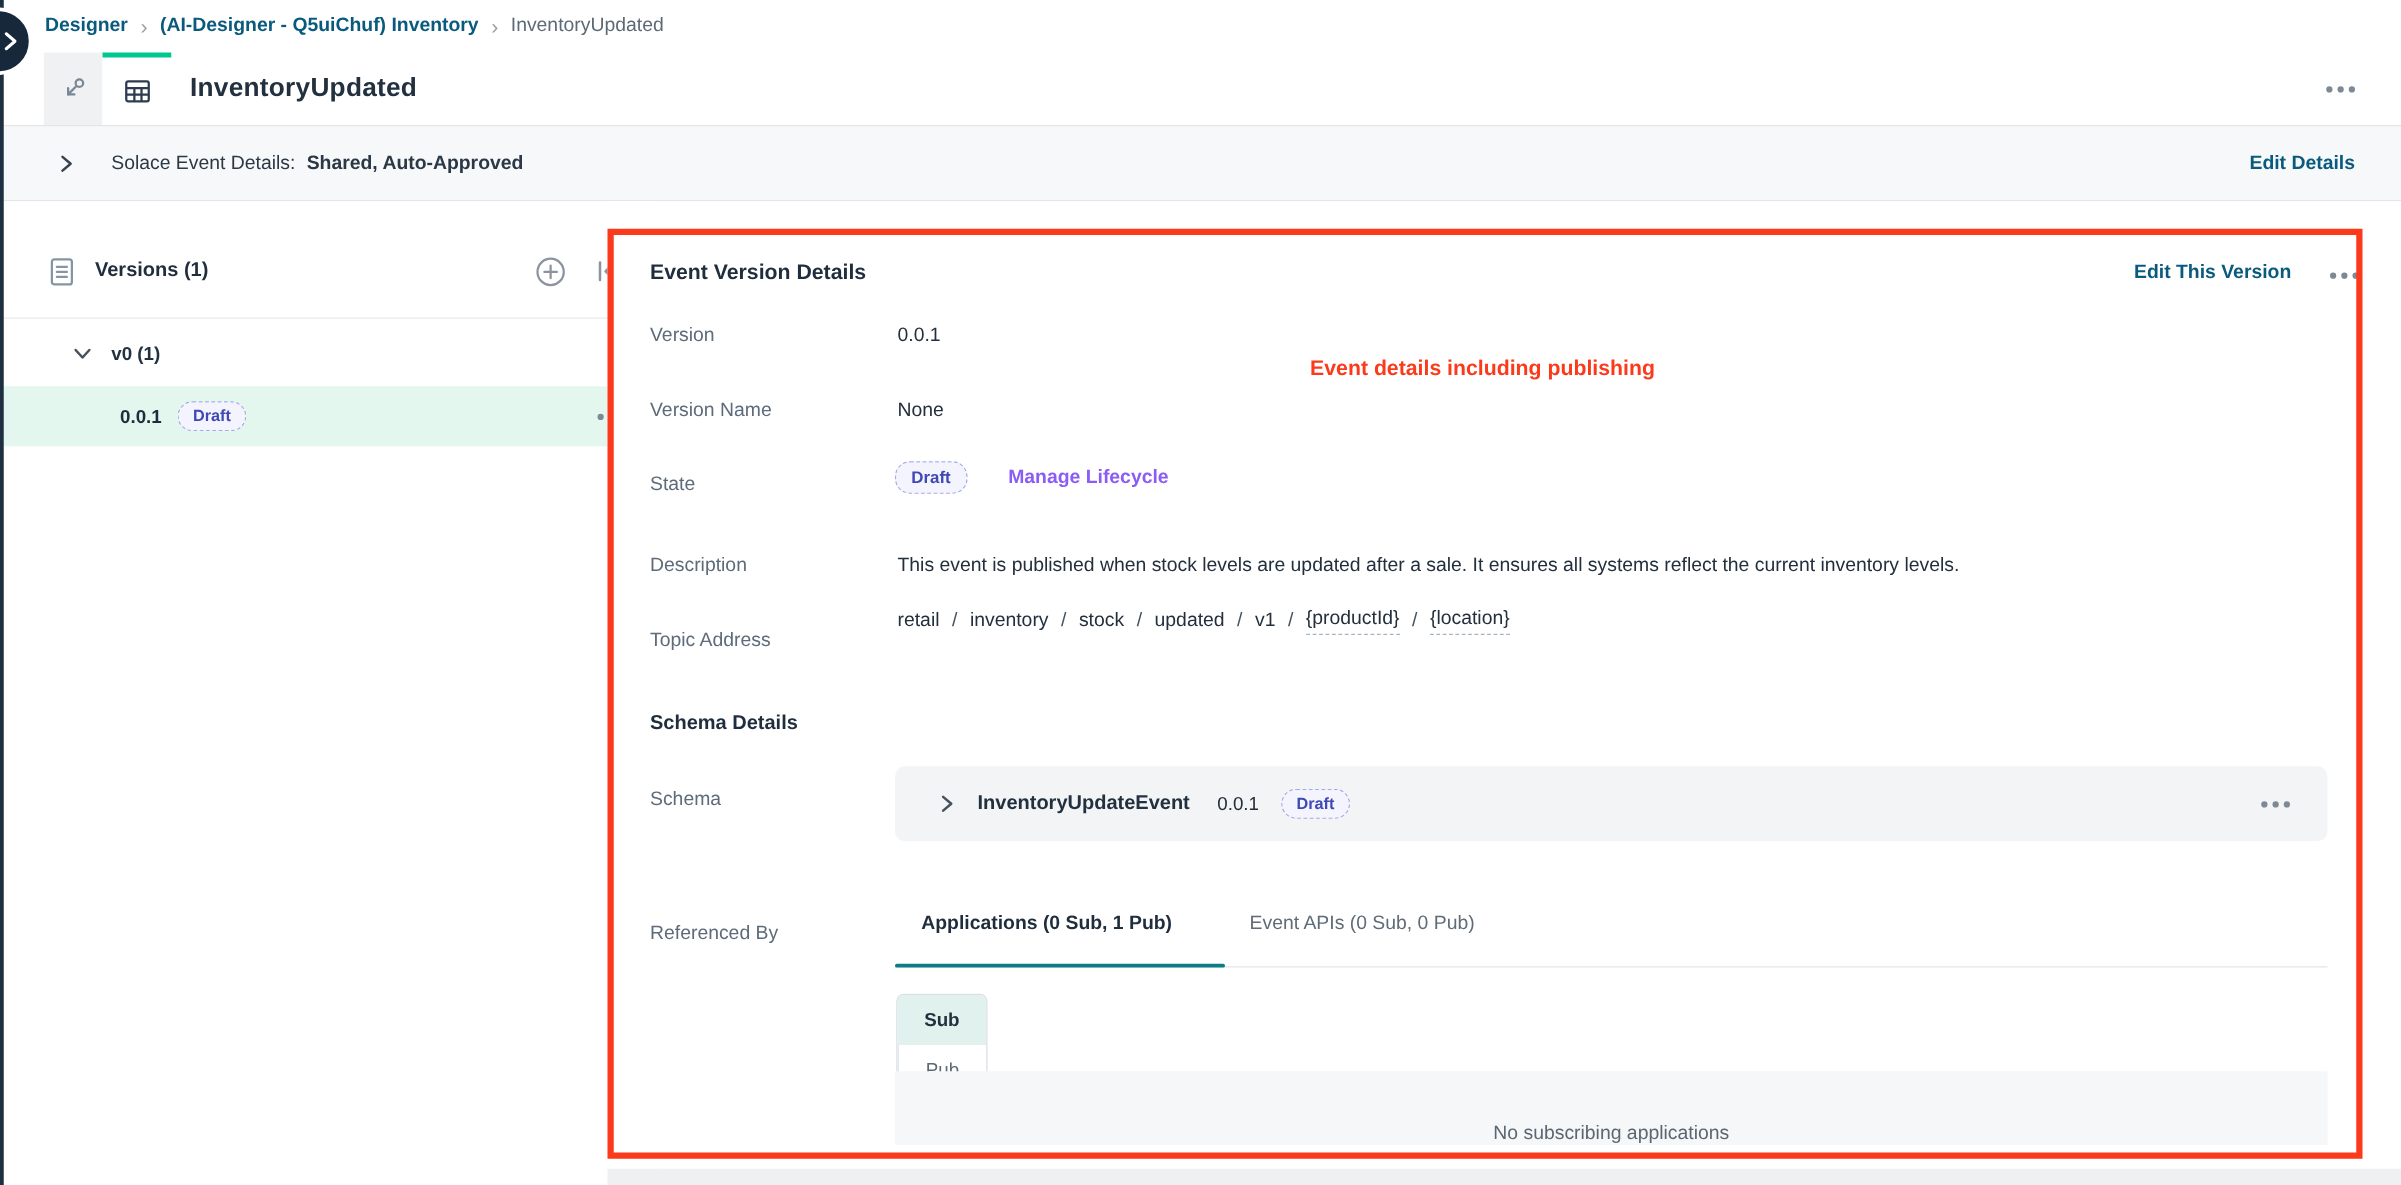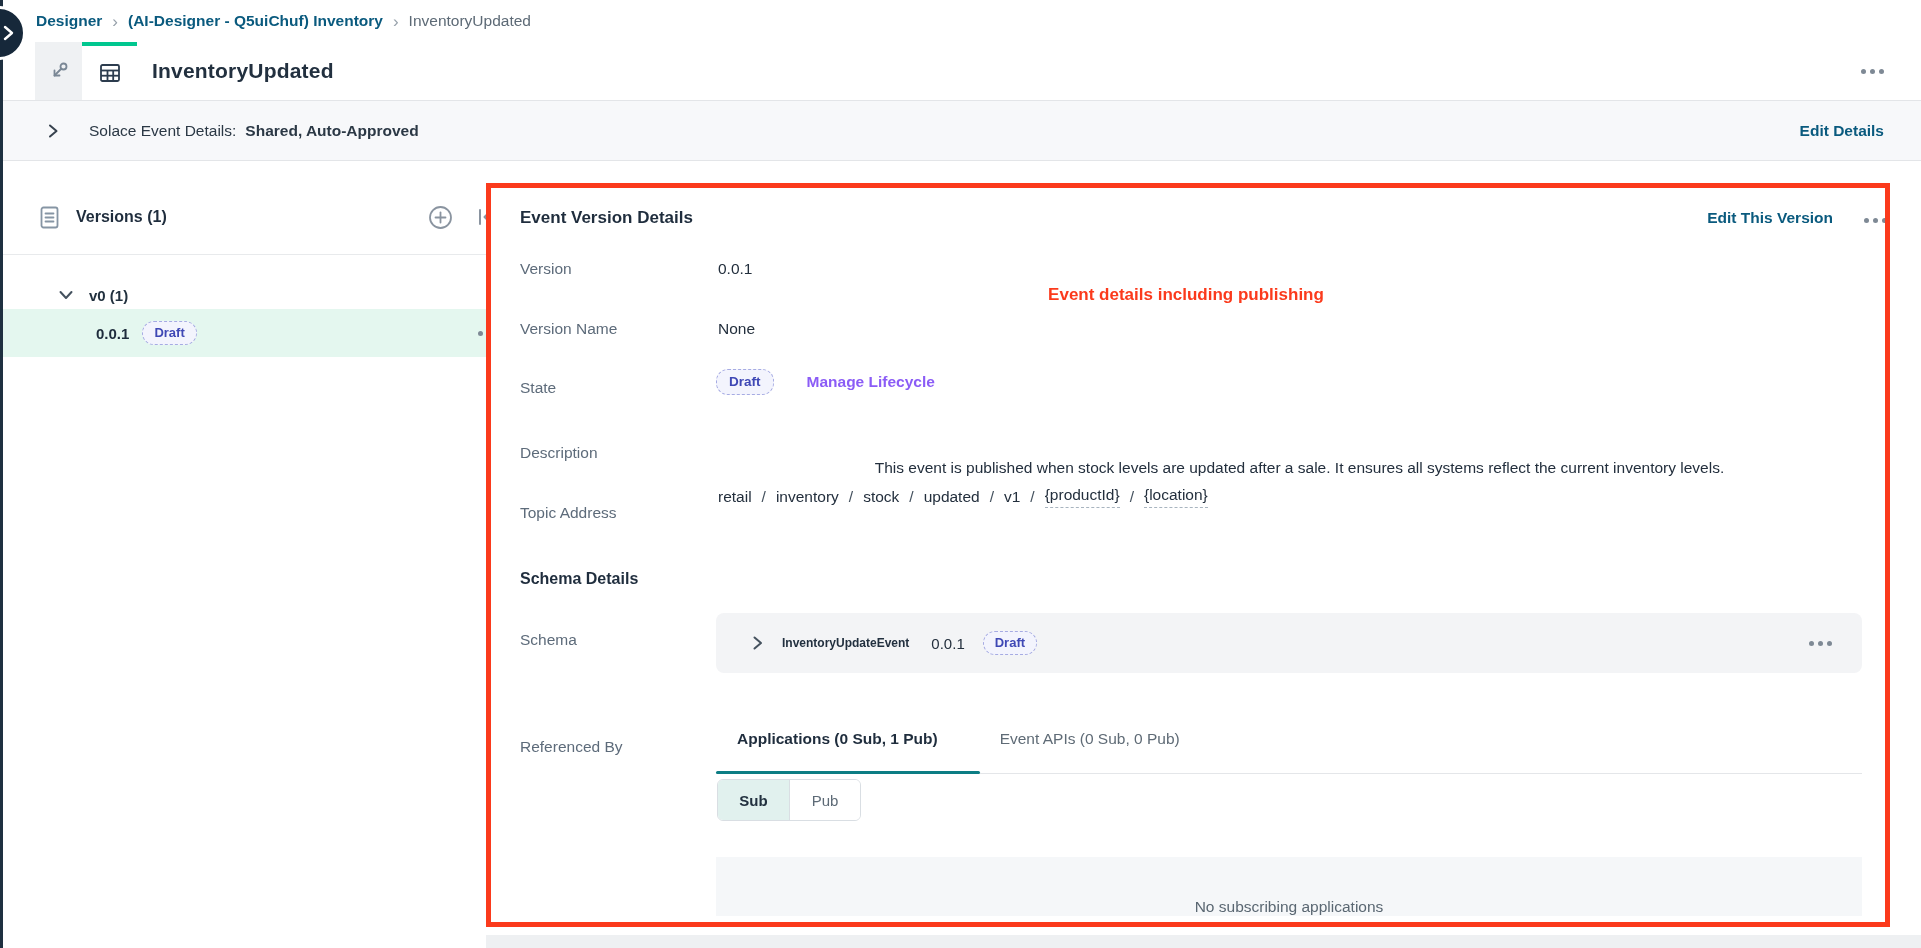--- a/index.html
+++ b/index.html
@@ -43,21 +43,21 @@
 
   
   .sidebar { position:absolute; left:3px; top:161px; width:523px; height:787px; background:#fff;
     border-right:1px solid #e4e6e9; }
   .sb-header { position:absolute; left:0; top:40px; width:100%; height:32px; display:flex; align-items:center;
     padding:0 26px 0 37px; }
   .sb-title { font-size:16px; font-weight:700; color:#1f2d3d; margin-left:17px; flex:1; }
   .sb-icons { display:flex; align-items:center; gap:22px; }
   .sb-icons .icon-btn { cursor:pointer; display:flex; }
   .sb-divider { position:absolute; left:0; top:93px; width:100%; height:1px; background:#e8eaec; }
-  .sb-group { position:absolute; left:55px; top:116px; height:36px; display:flex; align-items:center; }
+  .sb-group { position:absolute; left:55px; top:104px; height:36px; display:flex; align-items:center; }
   .sb-group-label { margin-left:15px; font-size:15px; font-weight:700; color:#22313f; }
   .sb-version { position:absolute; left:0; top:148px; width:100%; height:48px; background:#e4f7ef;
     display:flex; align-items:center; padding:0 24px 0 93px; cursor:pointer; }
   .sb-version-num { font-size:15px; font-weight:700; color:#1e2c3c; }
   .sb-version .badge { margin-left:13px; }
   .sb-version .dots { margin-left:auto; }
 
   
   .badge { display:inline-block; font-size:13px; font-weight:700; color:#3f48b5; background:#f3f4fd;
     border:1px dashed #a6abe3; border-radius:12px; padding:2px 11px; line-height:18px; white-space:nowrap; }
@@ -78,34 +78,34 @@
   .topic .seg { color:#232f3d; }
   .topic .sep { color:#44515e; margin:0 10px; }
   .topic .var { border-bottom:1px dashed #a8b4bf; padding-bottom:3px; }
 
   .annotation-text { position:absolute; left:480px; top:121px; width:440px; text-align:center;
     font-size:17px; font-weight:700; color:#fb3a1c; line-height:26px; }
 
   .schema-heading { position:absolute; left:34px; top:409px; font-size:16px; font-weight:700; color:#1f2d3d; }
   .schema-card { position:absolute; left:230px; top:452px; width:1146px; height:60px; background:#f3f4f6;
     border-radius:8px; display:flex; align-items:center; padding:0 30px 0 34px; cursor:pointer; }
-  .schema-name { margin-left:17px; font-size:12px; font-weight:700; color:#22303f; }
+  .schema-name { margin-left:17px; font-size:16px; font-weight:700; color:#22303f; }
   .schema-version { margin-left:22px; font-size:15px; color:#232f3d; }
   .schema-card .badge { margin-left:18px; }
   .schema-card .dots { margin-left:auto; }
 
   .ref-tabs { position:absolute; left:230px; top:569px; display:flex; }
   .ref-tab { font-size:15.5px; cursor:pointer; padding:0 21px; height:42px; display:flex; align-items:flex-start; }
   .ref-tab.active { font-weight:700; color:#1f2d3d; }
   .ref-tab.inactive { color:#5f6b76; margin-left:20px; }
   .tabs-baseline { position:absolute; left:230px; top:612px; width:1146px; height:1px; background:#e4e6e9; }
   .tabs-activebar { position:absolute; left:230px; top:610px; width:264px; height:3px; background:#0c7d84; border-radius:2px; }
 
-  .segmented { position:absolute; left:231px; top:618px; display:flex; border:1px solid #d9dee3;
-    border-radius:6px; overflow:hidden; background:#fff; }
+  .segmented { position:absolute; left:231px; top:634px; display:flex; border:1px solid #d9dee3;
+    border-radius:6px; overflow:hidden; background:#fff;flex-direction:column; }
   .seg-btn { width:71px; height:40px; display:flex; align-items:center; justify-content:center;
     font-size:15px; cursor:pointer; }
   .seg-btn.active { background:#e1f1ee; font-weight:700; color:#22313f; }
   .seg-btn.inactive { background:#fff; color:#5d6a76; font-weight:500; border-left:1px solid #d9dee3; }
 
   .empty-panel { position:absolute; left:230px; top:696px; width:1146px; height:59px; background:#f5f7f9;
     display:flex; align-items:flex-end; justify-content:center; font-size:15.5px; color:#5a6772; }
 
   
   .annotation-rect { position:absolute; left:486px; top:183px; width:1404px; height:744px;
@@ -228,21 +228,21 @@
     <div class="f-label" style="top:159px;">Version Name</div>
     <div class="f-value" style="top:159px;">None</div>
 
     <div class="f-label" style="top:218px;">State</div>
     <div class="row-state">
       <span class="badge">Draft</span>
       <span class="link-lifecycle">Manage Lifecycle</span>
     </div>
 
     <div class="f-label" style="top:283px;">Description</div>
-    <div class="f-value" style="top:298px; right:40px; white-space:nowrap;text-align:center;">This event is published when stock levels are updated after a sale. It ensures all systems reflect the current inventory levels.</div>
+    <div class="f-value" style="top:283px; right:40px; white-space:nowrap;">This event is published when stock levels are updated after a sale. It ensures all systems reflect the current inventory levels.</div>
 
     <div class="f-label" style="top:343px;">Topic Address</div>
     <div class="f-value topic" style="top:325px;">
       <span class="seg">retail</span>
       <span class="sep">/</span>
       <span class="seg">inventory</span>
       <span class="sep">/</span>
       <span class="seg">stock</span>
       <span class="sep">/</span>
       <span class="seg">updated</span>

